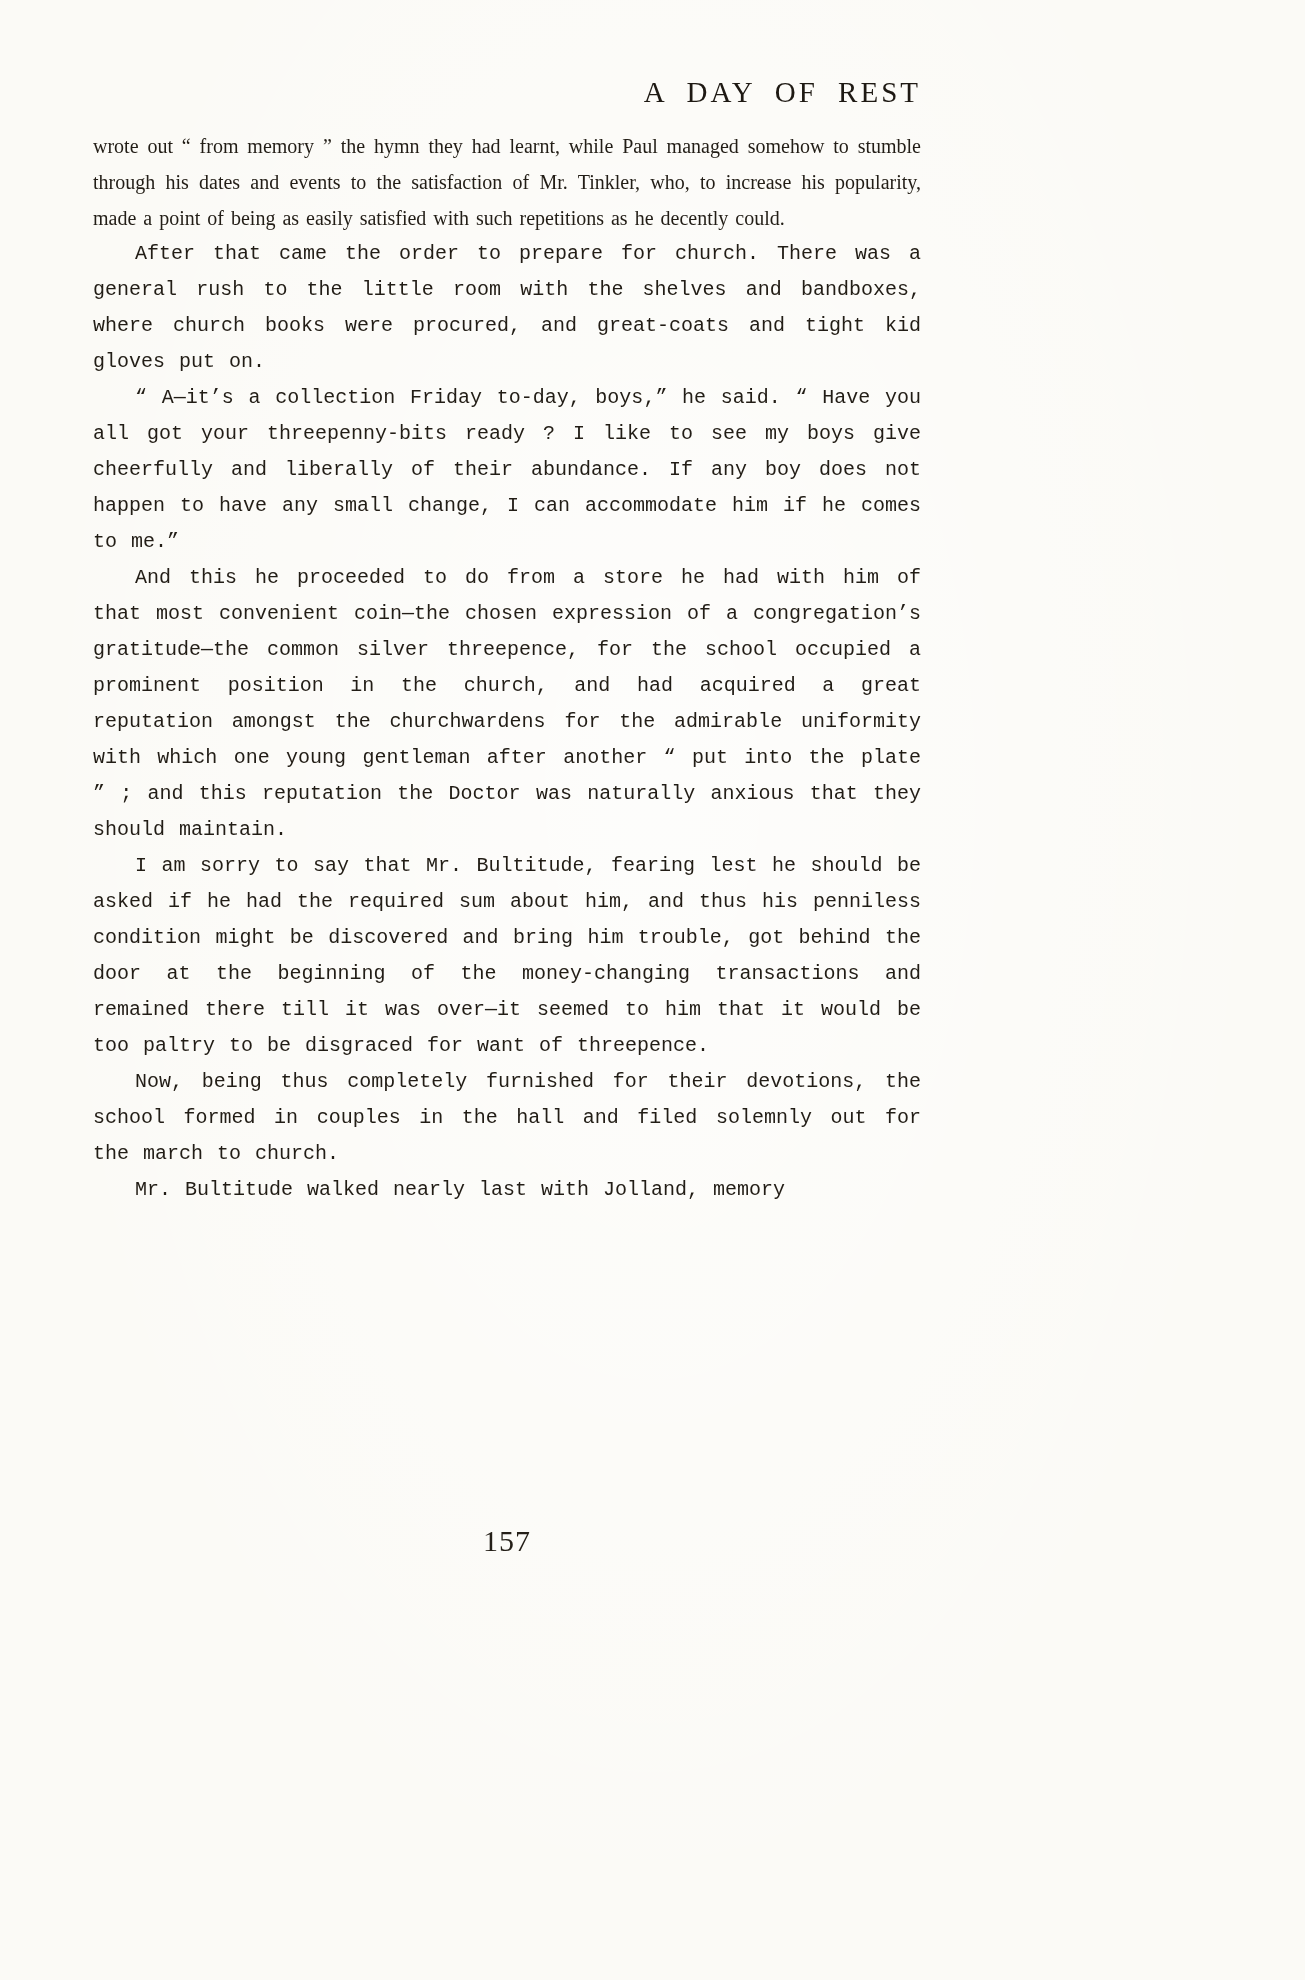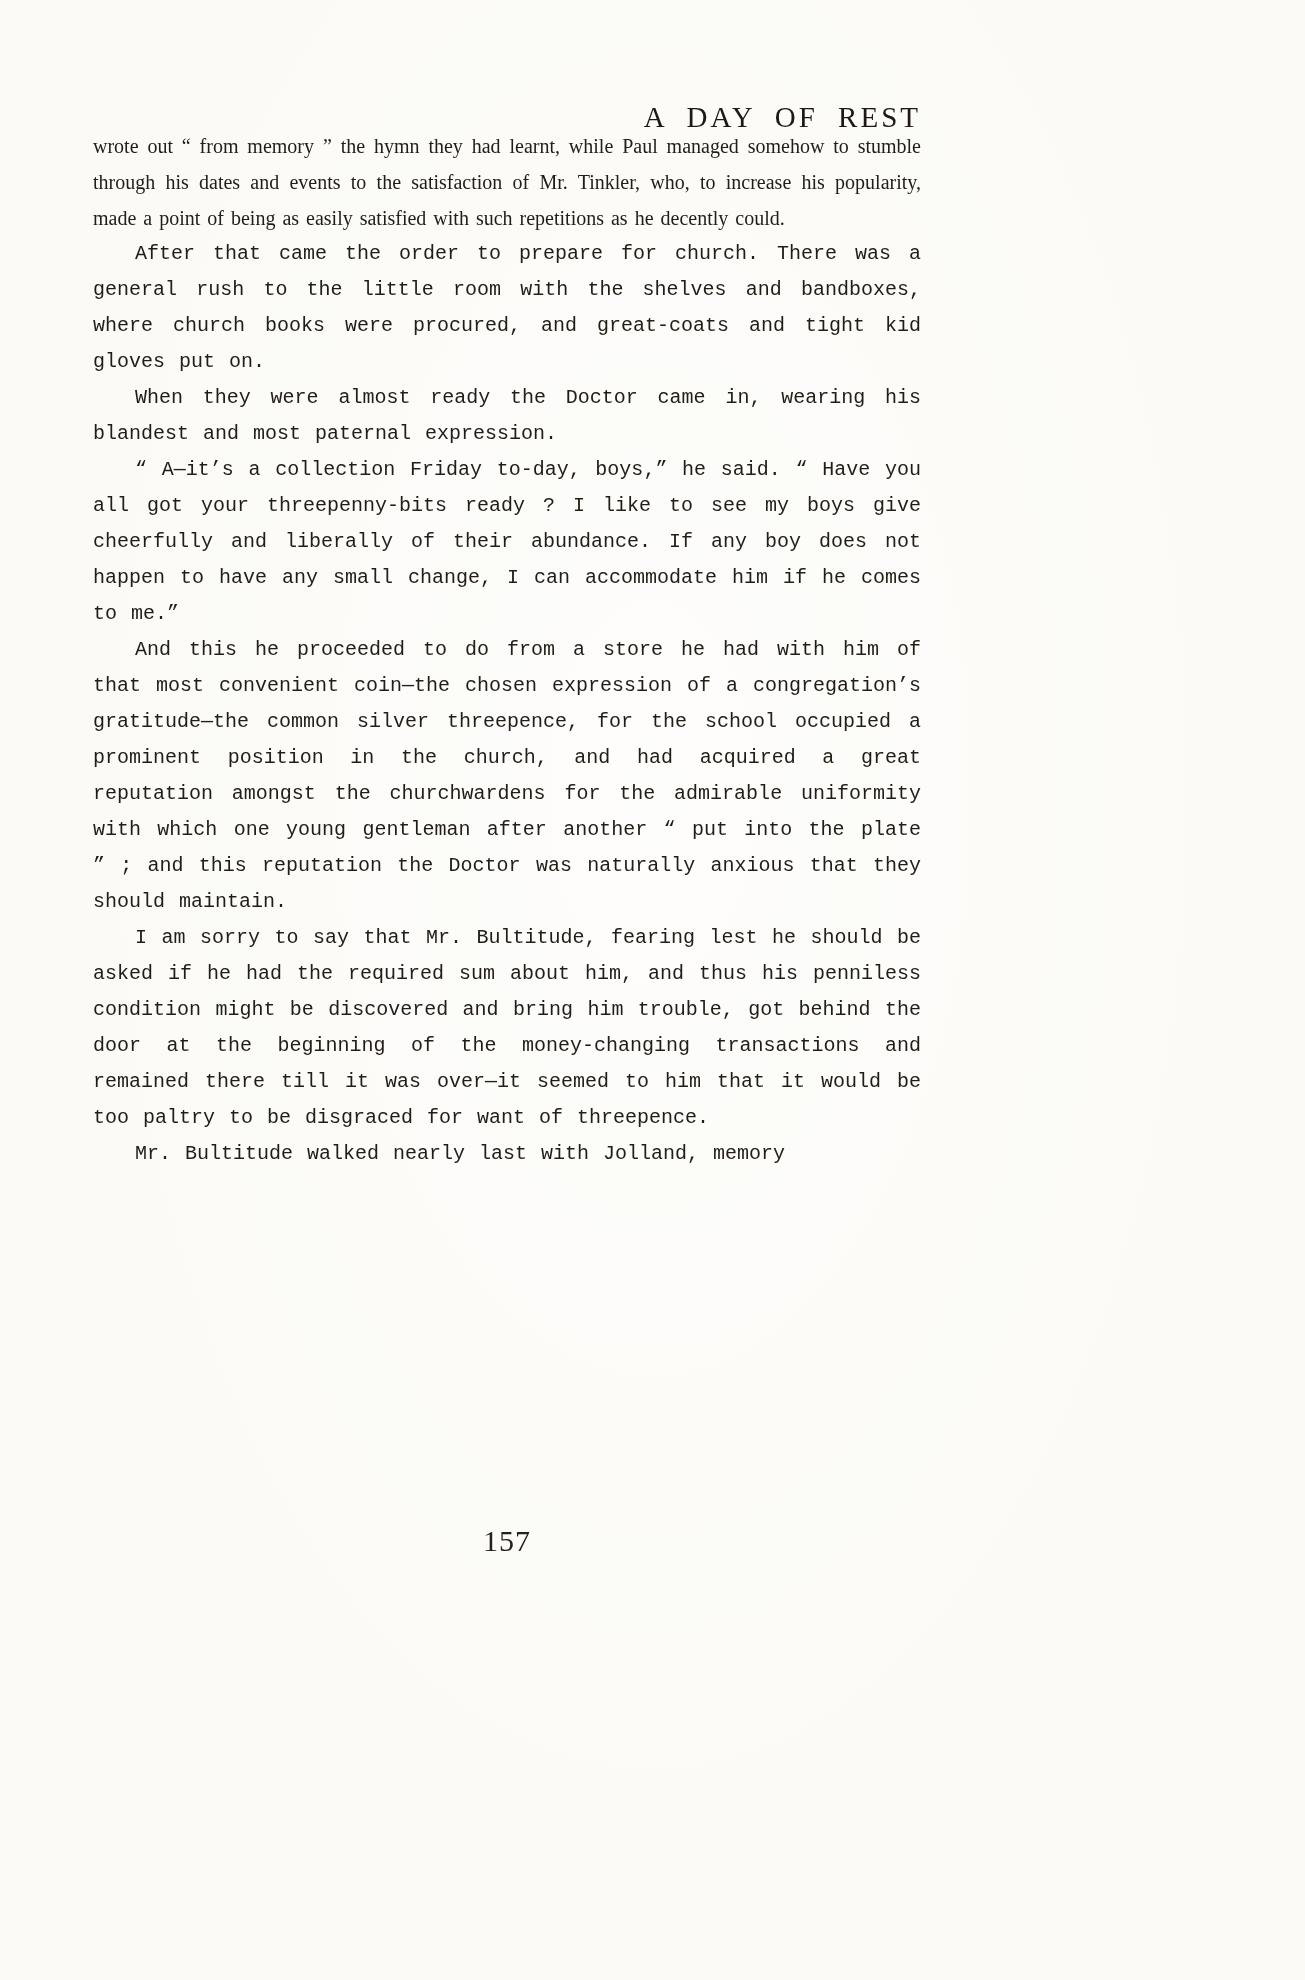--- a/index.html
+++ b/index.html
@@ -25,21 +25,20 @@
   .running-head {
     position: absolute;
     top: 76px;
     left: 93px;
     width: 828px;
     text-align: right;
     font-size: 29px;
     letter-spacing: 3px;
     word-spacing: 10px;
     color: #1e1913;
-    margin-top: 25px;
   }
   .body-text {
     position: absolute;
     top: 128px;
     left: 93px;
     width: 828px;
     font-size: 20px;
     line-height: 36px;
     text-align: justify;
     word-spacing: 2px;
@@ -67,22 +66,22 @@
 </head>
 <body>
 
 <div class="page">
 
   <div class="running-head">A DAY OF REST</div>
 
   <div class="body-text">
     <p>wrote out “ from memory ” the hymn they had learnt, while Paul managed somehow to stumble through his dates and events to the satisfaction of Mr. Tinkler, who, to increase his popularity, made a point of being as easily satisfied with such repetitions as he decently could.</p>
     <p class="indent">After that came the order to prepare for church. There was a general rush to the little room with the shelves and bandboxes, where church books were procured, and great-coats and tight kid gloves put on.</p>
-    <p class="indent">When they were almost ready the Doctor came in, wearing his blandest and most paternal expression.</p>
     <p class="indent">“ A—it’s a collection Friday to-day, boys,” he said. “ Have you all got your threepenny-bits ready ? I like to see my boys give cheerfully and liberally of their abundance. If any boy does not happen to have any small change, I can accommodate him if he comes to me.”</p>
     <p class="indent">And this he proceeded to do from a store he had with him of that most convenient coin—the chosen expression of a congregation’s gratitude—the common silver threepence, for the school occupied a prominent position in the church, and had acquired a great reputation amongst the churchwardens for the admirable uniformity with which one young gentleman after another “ put into the plate ” ; and this reputation the Doctor was naturally anxious that they should maintain.</p>
     <p class="indent">I am sorry to say that Mr. Bultitude, fearing lest he should be asked if he had the required sum about him, and thus his penniless condition might be discovered and bring him trouble, got behind the door at the beginning of the money-changing transactions and remained there till it was over—it seemed to him that it would be too paltry to be disgraced for want of threepence.</p>
+    <p class="indent">Now, being thus completely furnished for their devotions, the school formed in couples in the hall and filed solemnly out for the march to church.</p>
     <p class="indent">Mr. Bultitude walked nearly last with Jolland, memory</p>
   </div>
 
   <div class="page-number">157</div>
 
 </div>
 
 </body></html>

